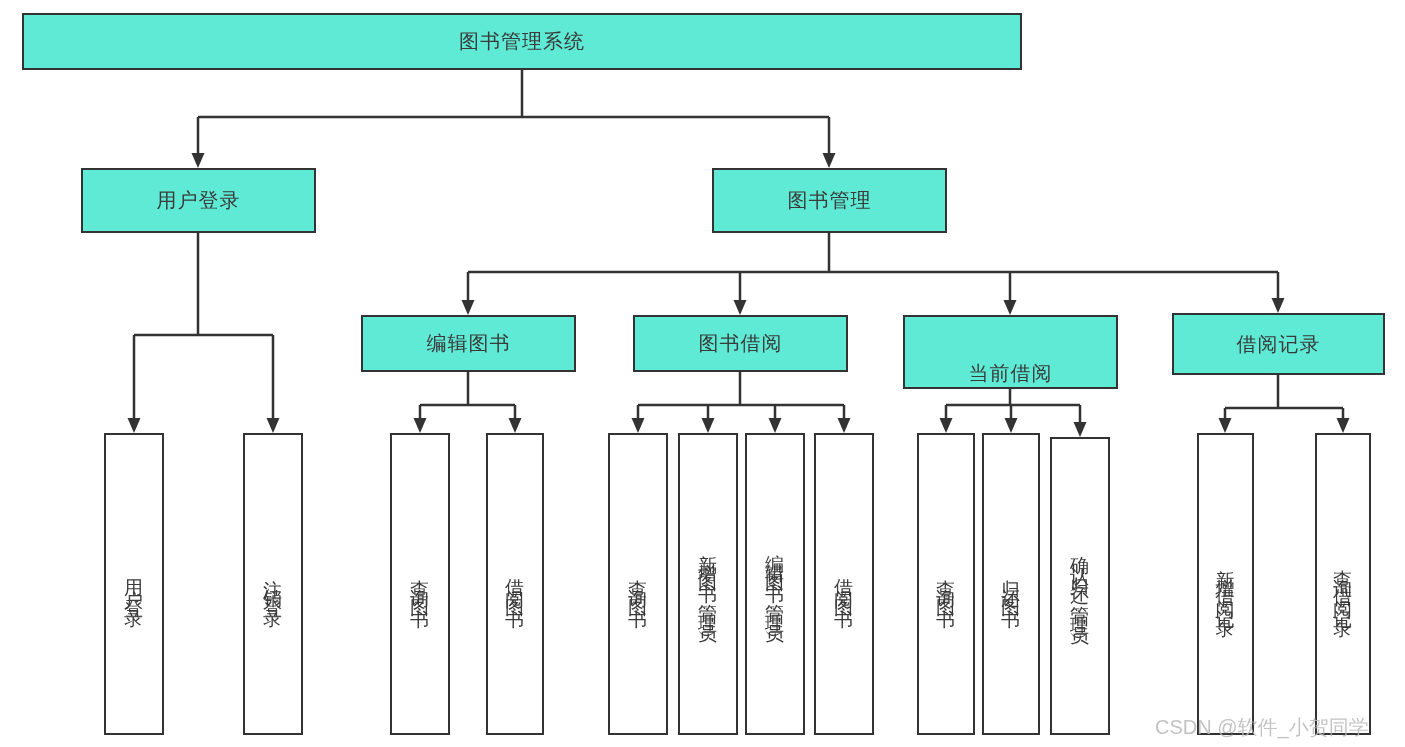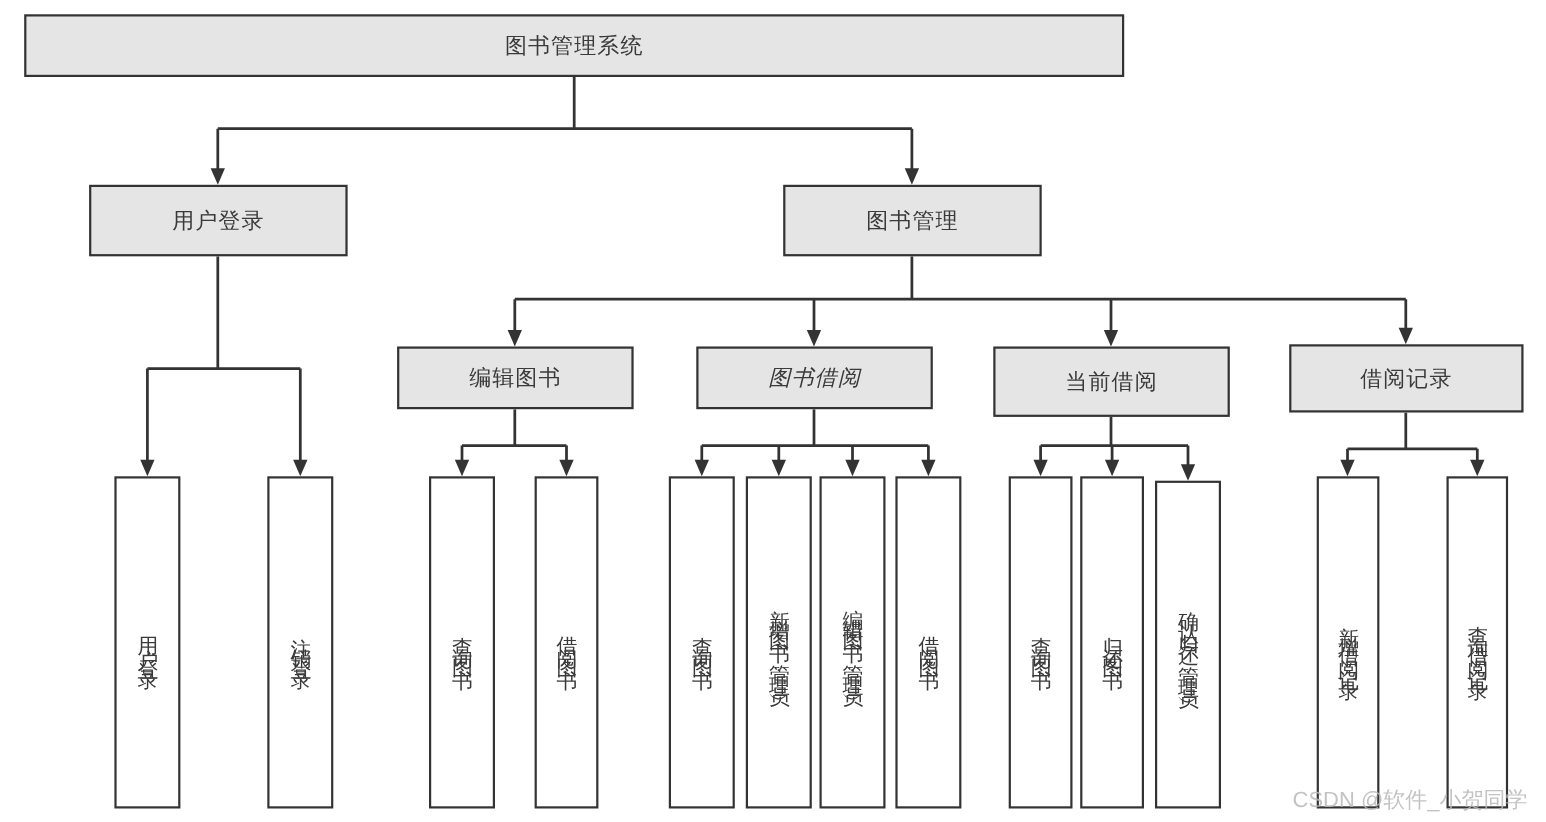--- a/index.html
+++ b/index.html
@@ -12,21 +12,21 @@
     overflow: hidden;
   }
   #connectors {
     position: absolute;
     left: 0; top: 0;
     width: 1405px; height: 747px;
     z-index: 1;
   }
   .node {
     position: absolute;
-    background: #e5e5e5;
+    background: #5eead4;
     border: 2.5px solid #333333;
     box-sizing: border-box;
     display: flex;
     align-items: center;
     justify-content: center;
     color: #3a3a3a;
     font-size: 20px;
     letter-spacing: 1px;
     z-index: 2;
   }
@@ -47,22 +47,22 @@
     text-orientation: mixed;
     letter-spacing: 10px;
     line-height: 1;
     white-space: nowrap;
   }
   
   .b-root      { left: 22px;   top: 13px;  width: 1000px; height: 57px; }
   .b-userlogin { left: 81px;   top: 168px; width: 235px;  height: 65px; }
   .b-bookmgmt  { left: 712px;  top: 168px; width: 235px;  height: 65px; }
   .b-recommend { left: 361px;  top: 315px; width: 215px;  height: 57px; }
-  .b-borrow    { left: 633px;  top: 315px; width: 215px;  height: 57px; font-style: italic; }
-  .b-current   { left: 903px;  top: 315px; width: 215px;  height: 64px; }
+  .b-borrow    { left: 633px;  top: 315px; width: 215px;  height: 57px; }
+  .b-current   { left: 903px;  top: 315px; width: 215px;  height: 74px; align-items: flex-end; }
   .b-records   { left: 1172px; top: 313px; width: 213px;  height: 62px; text-align: center; }
   
   .lf-1  { left: 104px;  top: 433px; width: 60px; height: 302px; }
   .lf-2  { left: 243px;  top: 433px; width: 60px; height: 302px; }
   .lf-3  { left: 390px;  top: 433px; width: 60px; height: 302px; }
   .lf-4  { left: 486px;  top: 433px; width: 58px; height: 302px; }
   .lf-5  { left: 608px;  top: 433px; width: 60px; height: 302px; }
   .lf-6  { left: 678px;  top: 433px; width: 60px; height: 302px; }
   .lf-7  { left: 745px;  top: 433px; width: 60px; height: 302px; }
   .lf-8  { left: 814px;  top: 433px; width: 60px; height: 302px; }
@@ -73,21 +73,20 @@
   .lf-13 { left: 1315px; top: 433px; width: 56px; height: 302px; }
   #watermark {
     position: absolute;
     left: 1155px;
     top: 714px;
     font-size: 20px;
     color: #b9b9b9;
     opacity: 0.85;
     z-index: 10;
     white-space: nowrap;
-    margin-left: 20px;
   }
 </style>
 </head>
 <body>
 
 <div id="canvas">
 
   <svg id="connectors" viewBox="0 0 1405 747" xmlns="http://www.w3.org/2000/svg">
       <path d="M 522 70 V 117 M 198 117 H 829 M 198 117 V 156 M 829 117 V 156" fill="none" stroke="#333333" stroke-width="2.5"></path>
       <polygon points="191.5,153 204.5,153 198,168" fill="#333333"></polygon>

